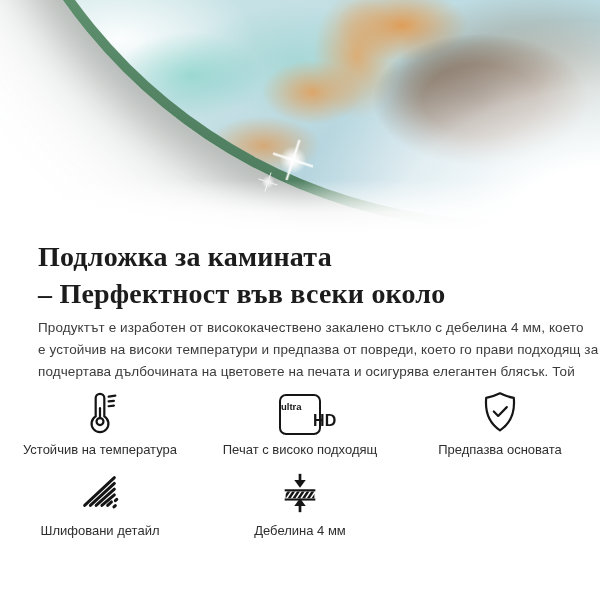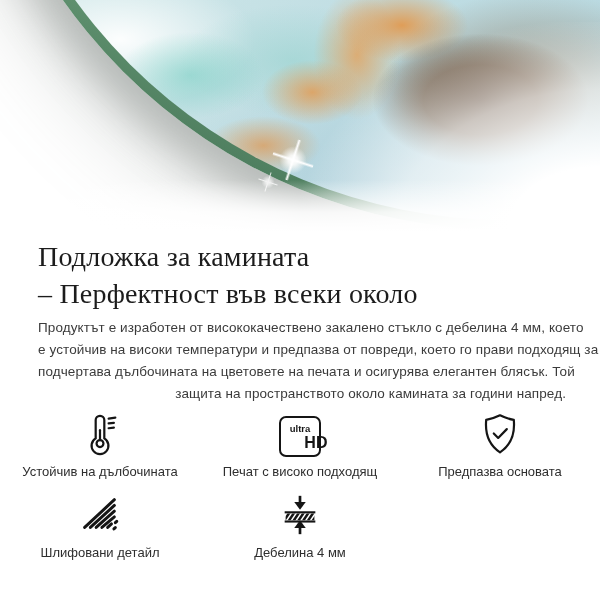--- a/index.html
+++ b/index.html
@@ -53,21 +53,21 @@
   .hero-fade-right {
     position:absolute; right:0; bottom:0; width:300px; height:210px;
     background:radial-gradient(ellipse at 100% 100%, #fff 22%, rgba(255,255,255,0.65) 48%, rgba(255,255,255,0) 72%);
   }
 
   
   .content { position:relative; padding:0 34px 0 38px; }
   .title {
     margin-top:6px;
     font-family:"Liberation Serif", serif;
-    font-weight:400;
+    font-weight:700;
     font-size:28px;
     line-height:37px;
     color:#1c1c1c;
     letter-spacing:0.2px;
   }
   .desc {
     margin-top:5px;
     font-size:13.5px;
     line-height:22px;
     color:#3b3b3b;
@@ -84,21 +84,21 @@
     width:600px;
     justify-items:center;
   }
   .cell { display:flex; flex-direction:column; align-items:center; width:190px; }
   .icon-wrap { height:46px; display:flex; align-items:flex-end; justify-content:center; }
   .flabel { margin-top:7px; font-size:13px; line-height:16px; color:#2e2e2e; text-align:center; }
 
   .uhd-box {
     width:42px; height:41px;
     border:2.6px solid #151515; border-radius:7px;
-    display:flex; flex-direction:column; align-items:center; justify-content:center;
+    display:flex; flex-direction:column; align-items:flex-start; justify-content:center;
     padding-top:1px;
   }
   .uhd-top  { font-size:9.5px; font-weight:bold; line-height:10px; color:#151515; }
   .uhd-bot  { font-size:16px;  font-weight:bold; line-height:17px; color:#151515; letter-spacing:0.3px;margin-left:32px; }
 
   svg.fsvg { display:block; }
 </style>
 </head>
 <body>
 
@@ -116,38 +116,37 @@
 
   <div class="content">
     <h1 class="title">
       <div>Подложка за камината</div>
       <div>– Перфектност във всеки около</div>
     </h1>
     <div class="desc">
       <div class="dline">Продуктът е изработен от висококачествено закалено стъкло с дебелина 4 мм, което</div>
       <div class="dline">е устойчив на високи температури и предпазва от повреди, което го прави подходящ за</div>
       <div class="dline">подчертава дълбочината на цветовете на печата и осигурява елегантен блясък. Той</div>
-      <div class="dline">защита на пространството около камината за години напред.</div>
     </div>
   </div>
 
   <div class="features">
 
     <div class="cell">
       <div class="icon-wrap">
         <svg class="fsvg" width="46" height="46" viewBox="0 0 48 48" fill="none" stroke="#151515" stroke-width="2.3" stroke-linecap="round">
           <path d="M19.5 9.5 a4.5 4.5 0 0 1 9 0 v19.1 a8.8 8.8 0 1 1 -9 0 z"></path>
           <line x1="24" y1="20" x2="24" y2="30"></line>
           <circle cx="24" cy="34" r="3.6"></circle>
           <line x1="33" y1="8" x2="40" y2="7"></line>
           <line x1="33" y1="13" x2="38.5" y2="12.4"></line>
           <line x1="33" y1="18" x2="38.5" y2="17.4"></line>
         </svg>
       </div>
-      <div class="flabel">Устойчив на дълбочината</div>
+      <div class="flabel">Устойчив на температура</div>
     </div>
 
     <div class="cell">
       <div class="icon-wrap">
         <div class="uhd-box">
           <div class="uhd-top">ultra</div>
           <div class="uhd-bot">HD</div>
         </div>
       </div>
       <div class="flabel">Печат с високо подходящ</div>

